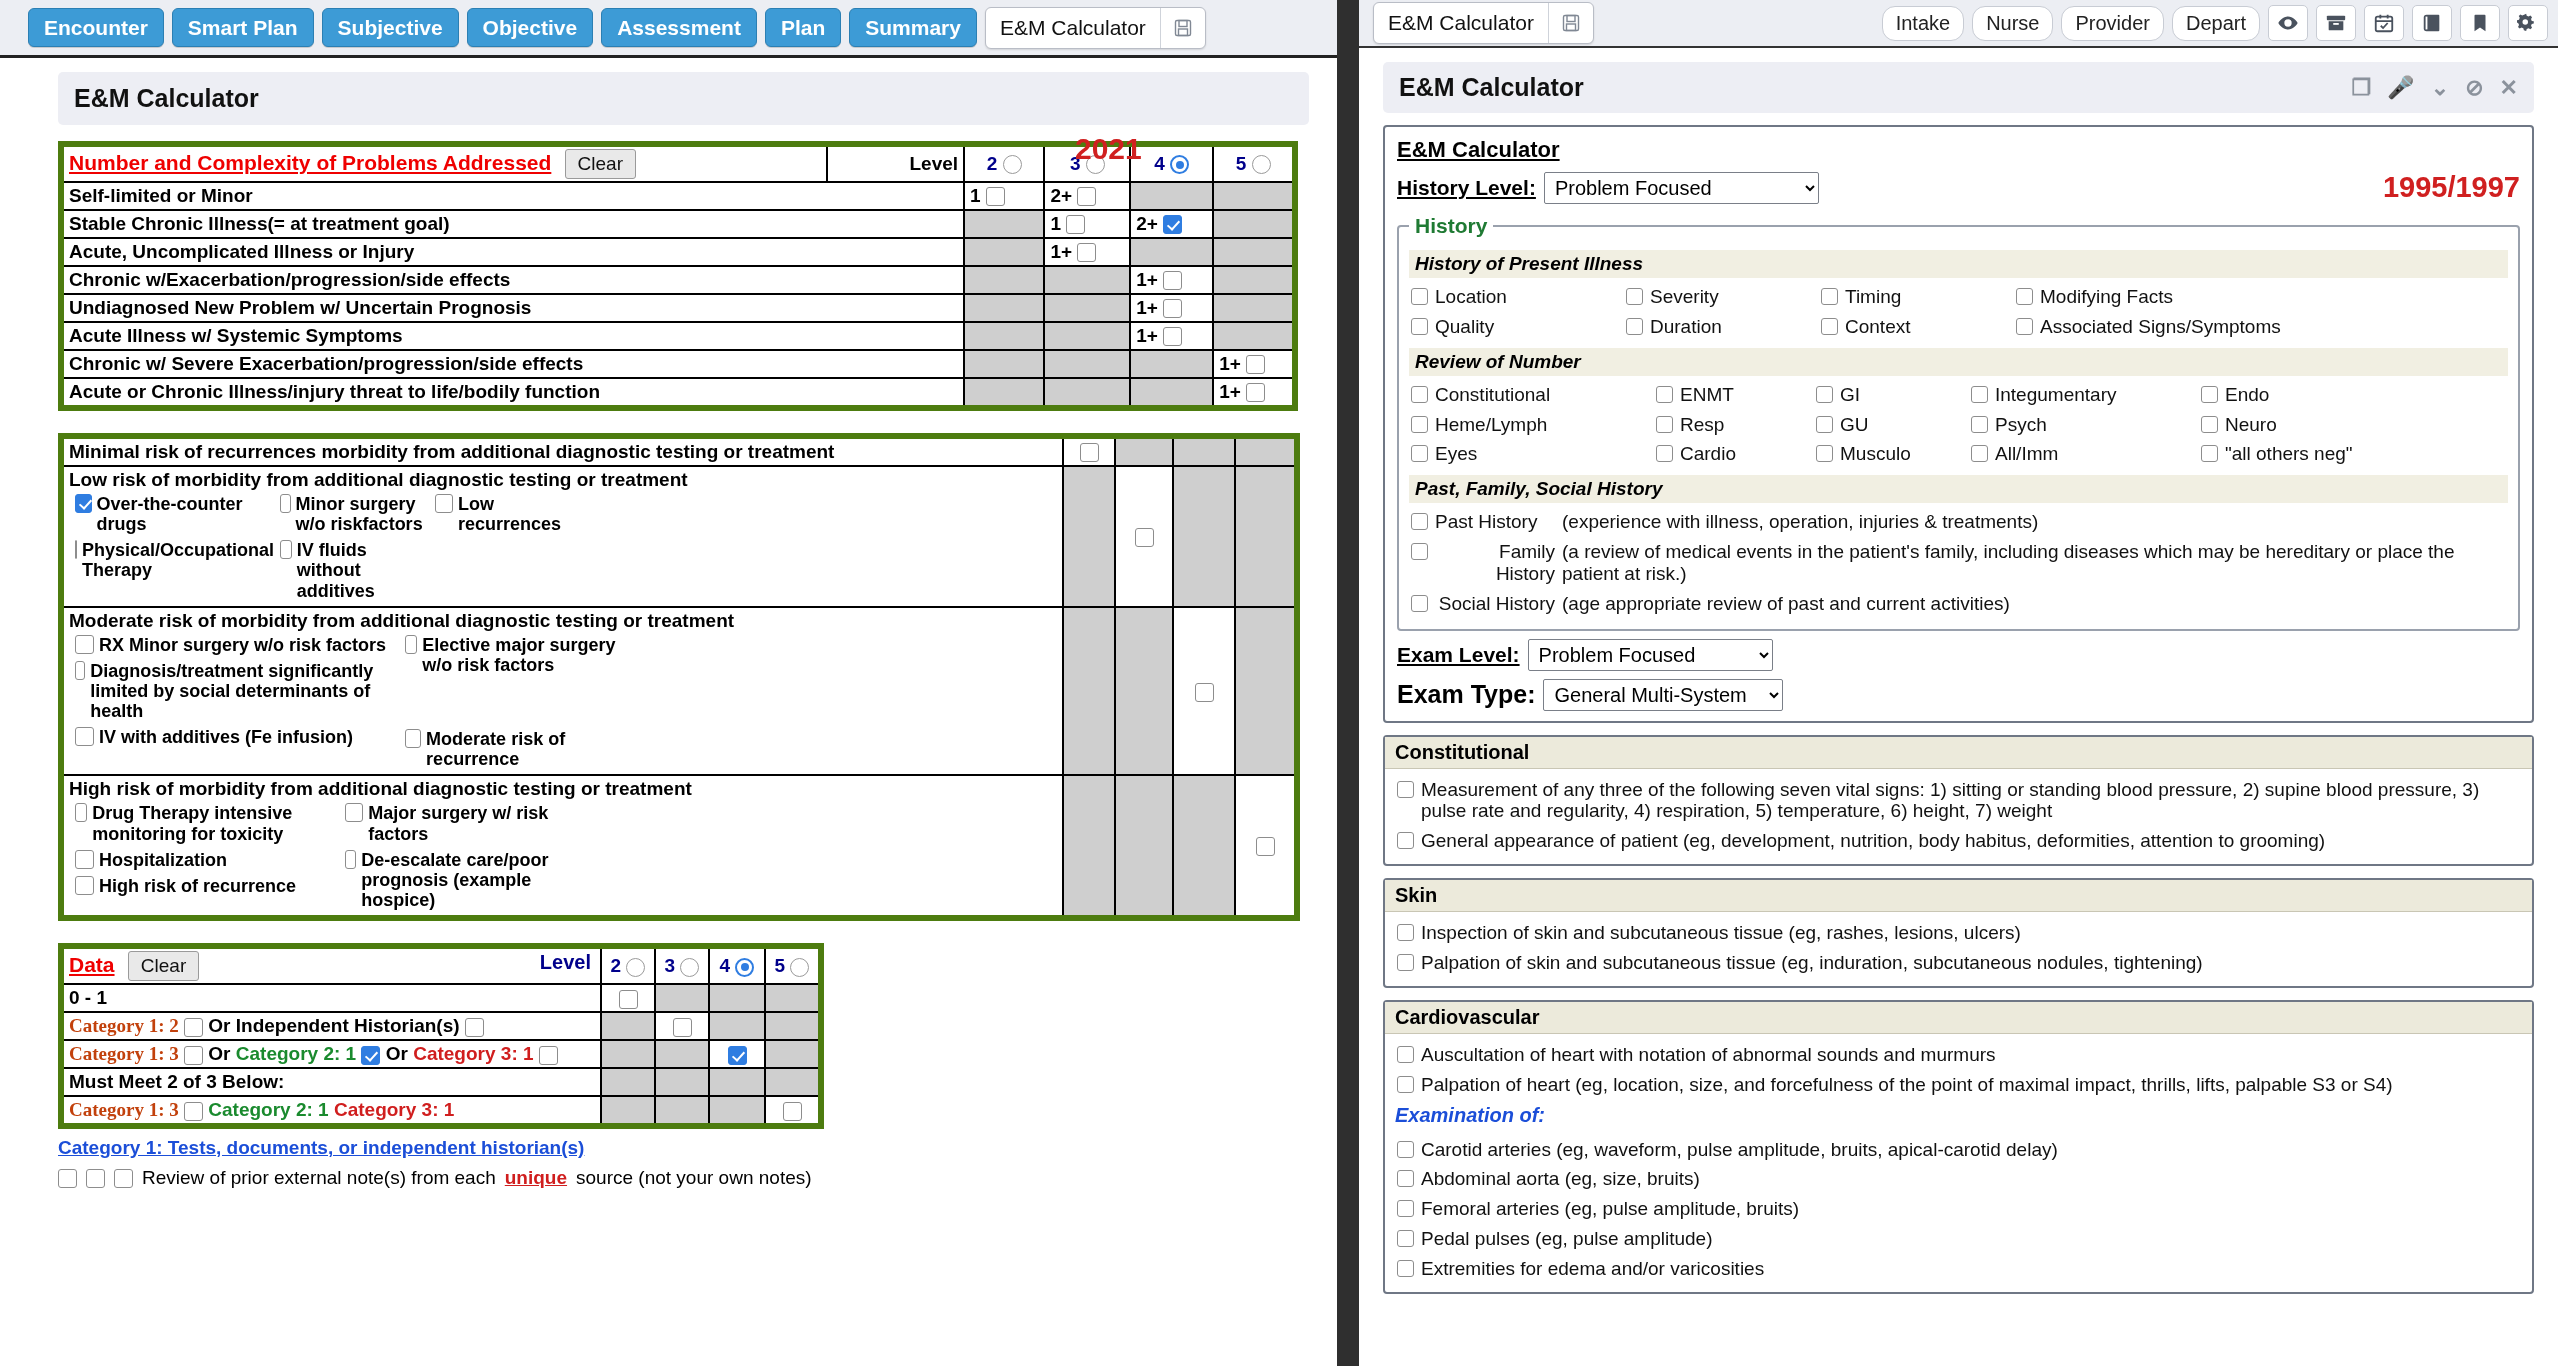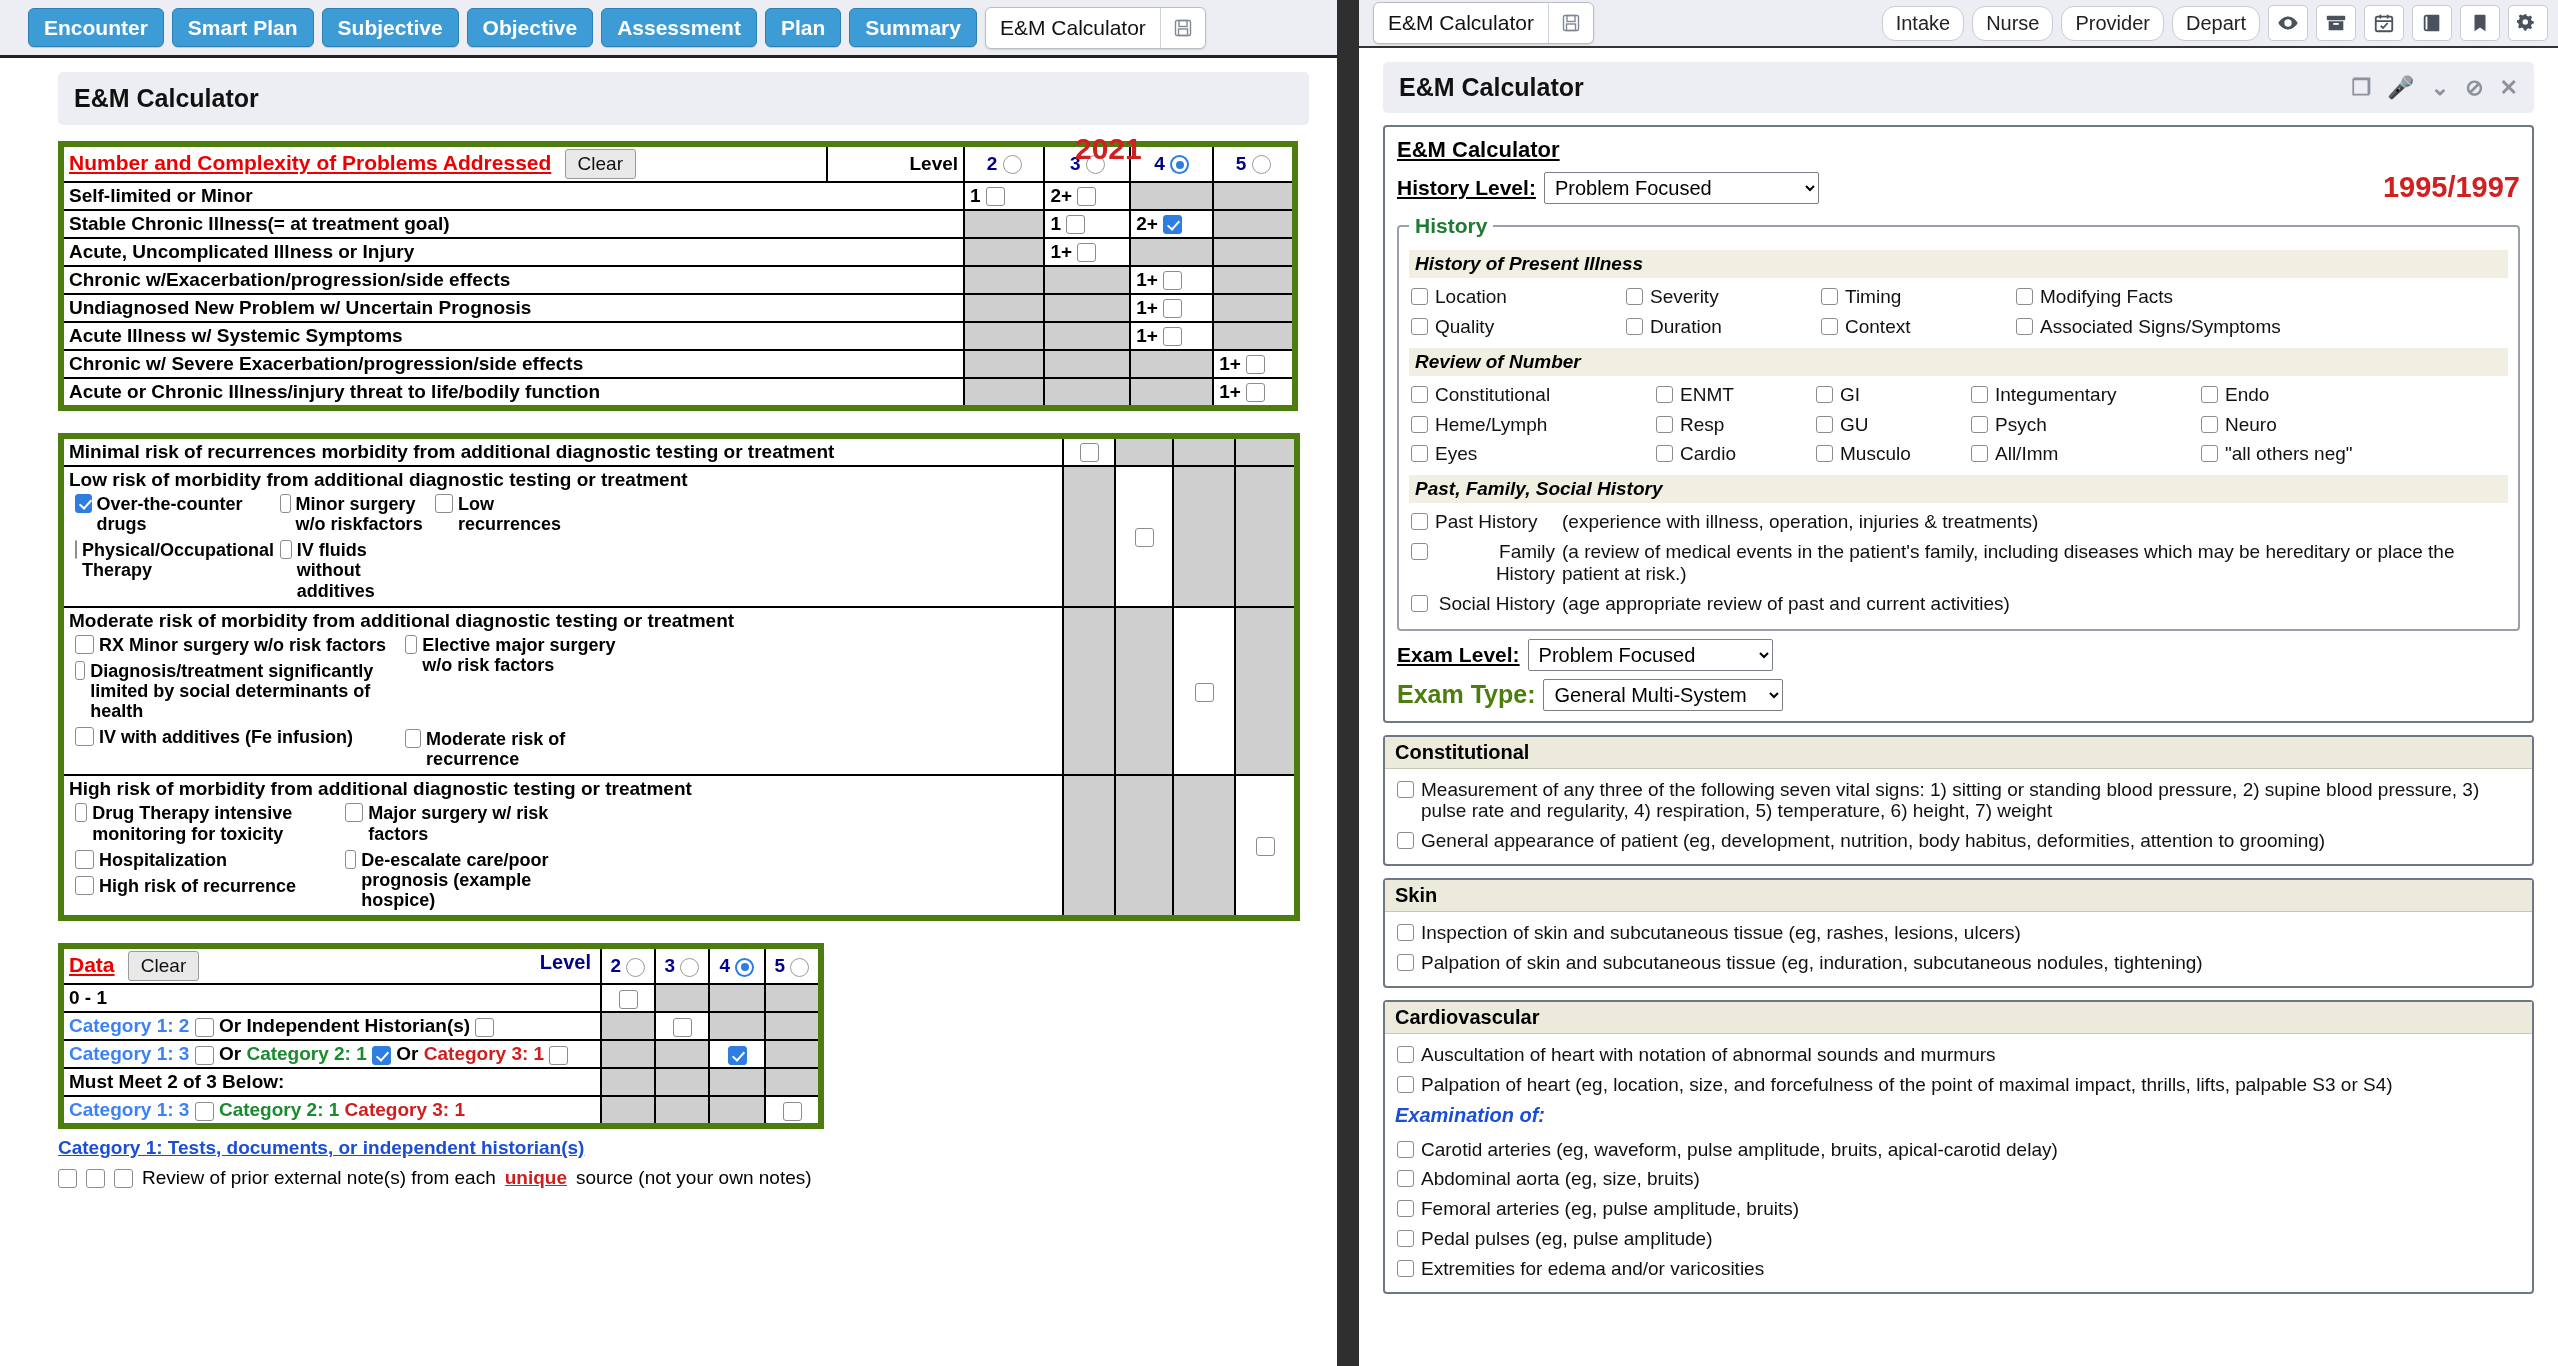--- a/index.html
+++ b/index.html
@@ -71,21 +71,21 @@
         border-radius:50%;background:#2f7de1;}
 
   .cellcenter { text-align:center; }
   .cellnum { white-space:nowrap; }
 
   
   .riskhead { font-size:19px; font-weight:bold; }
   .riskitem { display:flex; align-items:flex-start; gap:5px; padding:3px 6px; }
   .riskitem .tx { font-size:18px; font-weight:bold; line-height:1.12; }
 
-  .cat-blue { color:#3b82f6; }
+  .cat-blue { color:#c2410c;font-family:Liberation Serif, serif; }
   .cat-green { color:#1a8a2e; }
   .cat-red { color:#d01e1e; }
   .lnk-blue { color:#1b4ed8; text-decoration:underline; font-weight:bold; }
   .lnk-uniq { color:#d01e1e; text-decoration:underline; }
 
   
   .gap { width:22px; background:#2f2f2f; }
   .right-pane { width:1199px; height:1366px; background:#fff; position:relative; overflow:hidden;}
   .rtopbar { height:48px; background:#eceef3; display:flex; align-items:center;
              padding:0 10px 0 14px; border-bottom:2px solid #333; }
@@ -97,21 +97,21 @@
   .rpanel-header {
     margin:14px 24px 0 24px; background:#edeef4; border-radius:5px;
     font-size:25px; font-weight:bold; color:#111; padding:11px 16px;
     display:flex; align-items:center;
   }
   .rpanel-header .tools { margin-left:auto; display:flex; gap:16px; color:#8b929c; font-size:22px;}
   .rcard { margin:12px 24px 0 24px; border:2px solid #6f7785; border-radius:4px; padding:10px 12px; background:#fff;}
   .rtitle { font-size:22px; font-weight:bold; text-decoration:underline; color:#000; }
   .selrow { display:flex; align-items:center; gap:8px; margin-top:8px; }
   .sellbl { font-size:21px; font-weight:bold; text-decoration:underline; color:#000; white-space:nowrap;}
-  .sellbl2 { font-size:21px; font-weight:bold; color:#4d7c0f; white-space:nowrap;}
+  .sellbl2 { font-size:21px; font-weight:bold; color:#000000; white-space:nowrap;}
   select.sel {
     font-family:"Liberation Sans",sans-serif; font-size:20px; padding:3px 6px;
     border:1px solid #7a7f88; background:#fff; border-radius:2px;
   }
   .y1995 { color:#d02020; font-weight:bold; font-size:29px; margin-left:auto; }
   fieldset.fs { border:2px solid #9aa1ad; border-radius:4px; margin:10px 0 0 0; padding:6px 10px 10px 10px;}
   fieldset.fs > legend { font-size:21px; font-weight:bold; color:#1f7a33; padding:0 6px;}
   .subhead { font-size:19px; font-style:italic; font-weight:bold; background:#f1efe2;
              padding:3px 6px; margin:6px 0 4px 0;}
   .cbrow { display:flex; }

